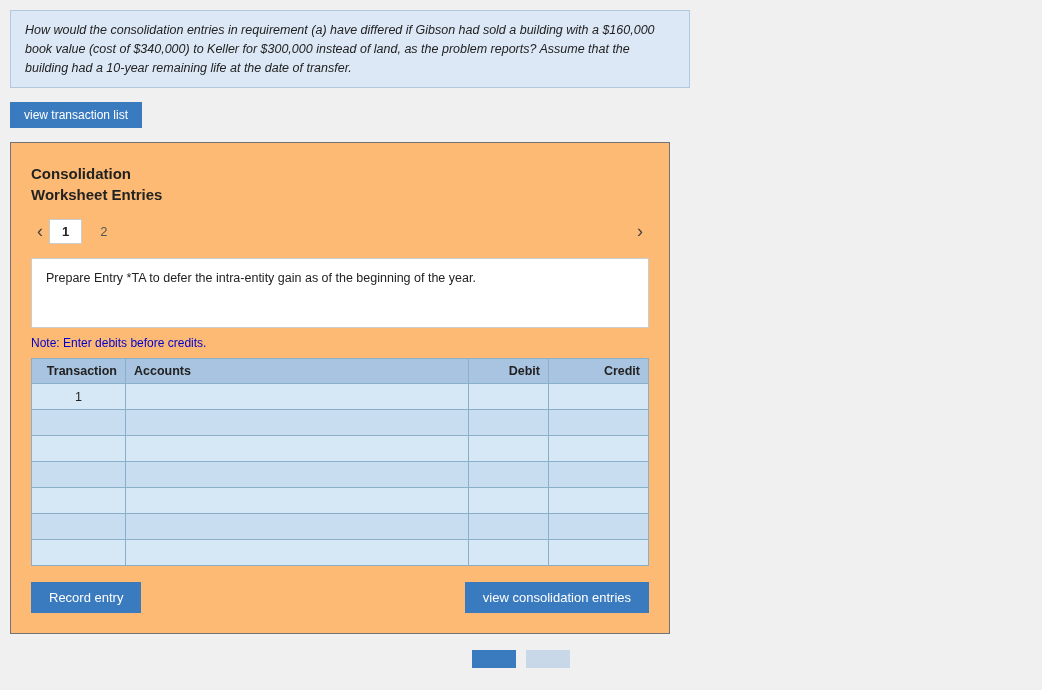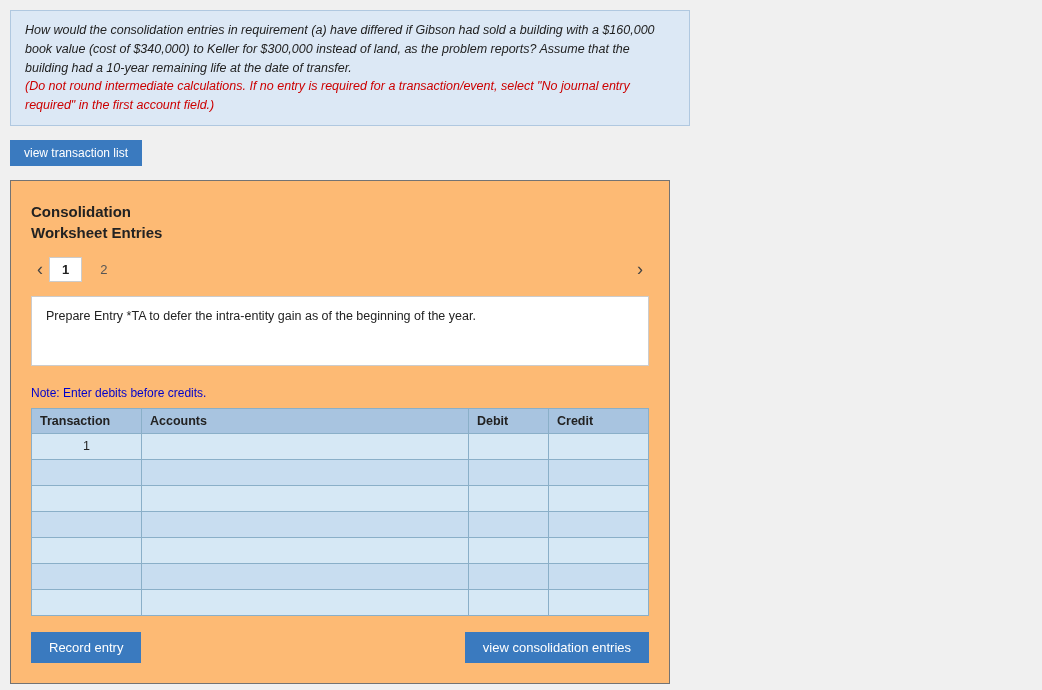--- a/index.html
+++ b/index.html
@@ -70,21 +70,21 @@
       padding: 4px 12px;
       font-size: 13px;
       color: #555;
       cursor: pointer;
     }
     .nav-spacer { flex: 1; }
 
     .entry-description {
       border: 1px solid #ccc;
       padding: 12px 14px;
-      margin-bottom: 20px;
+      margin-bottom: 8px;
       font-size: 12.5px;
       min-height: 70px;
       background: #fff;
       color: #222;
     }
     .note-text {
       color: #0000cc;
       font-size: 12px;
       margin-bottom: 8px;
     }
@@ -95,23 +95,23 @@
       margin-bottom: 16px;
     }
     thead tr {
       background: #a8c4e0;
     }
     thead th {
       border: 1px solid #8aafc8;
       padding: 5px 8px;
       font-size: 12.5px;
       font-weight: bold;
-      text-align: left;
-    }
-    thead th:first-child { text-align: left; width: 110px; }
+      text-align: right;
+    }
+    thead th:first-child { text-align: right; width: 94px; }
     thead th:nth-child(2) { text-align: left; }
     thead th:nth-child(3) { width: 80px; }
     thead th:nth-child(4) { width: 100px; }
 
     tbody tr {
       background: #d6e8f5;
     }
     tbody tr:nth-child(even) {
       background: #c8ddf0;
     }
@@ -198,21 +198,20 @@
   </style>
 </head>
 <body>
 
 
 
 
 <div class="instruction-box">
   <span>How would the consolidation entries in requirement (a) have differed if Gibson had sold a building with a $160,000 book value (cost of $340,000) to Keller for $300,000 instead of land, as the problem reports? Assume that the building had a 10-year remaining life at the date of transfer.</span>
   <br>
-  <span class="red-text">(Do not round intermediate calculations. If no entry is required for a transaction/event, select "No journal entry required" in the first account field.)</span>
 </div>
 
 
 <button class="view-transaction-btn">view transaction list</button>
 
 
 <div class="worksheet-container">
   <div class="worksheet-title">
     <span>Consolidation</span><br>
     <span>Worksheet Entries</span>

